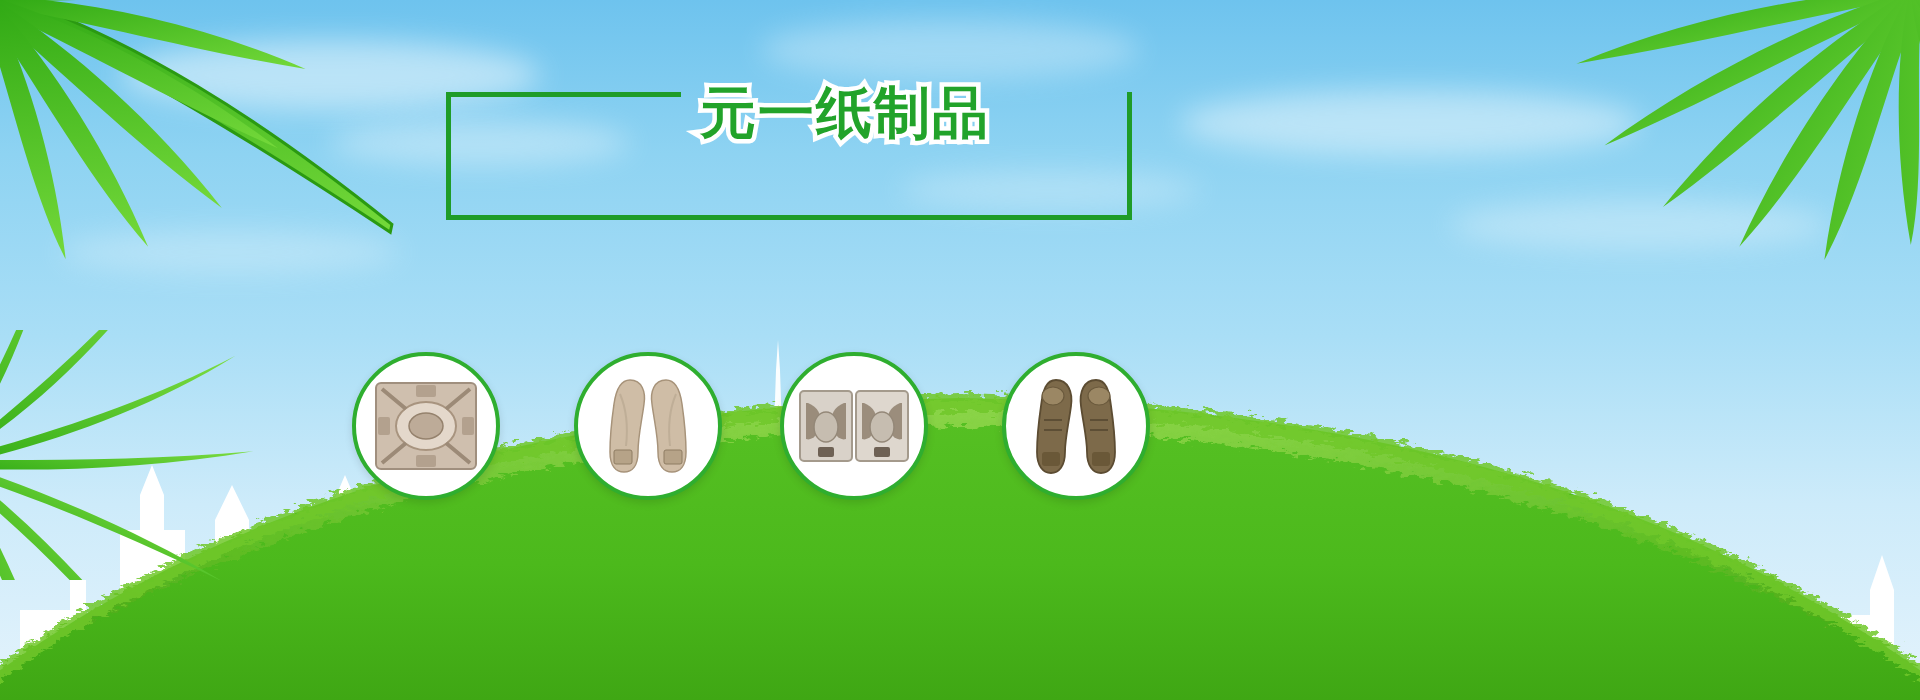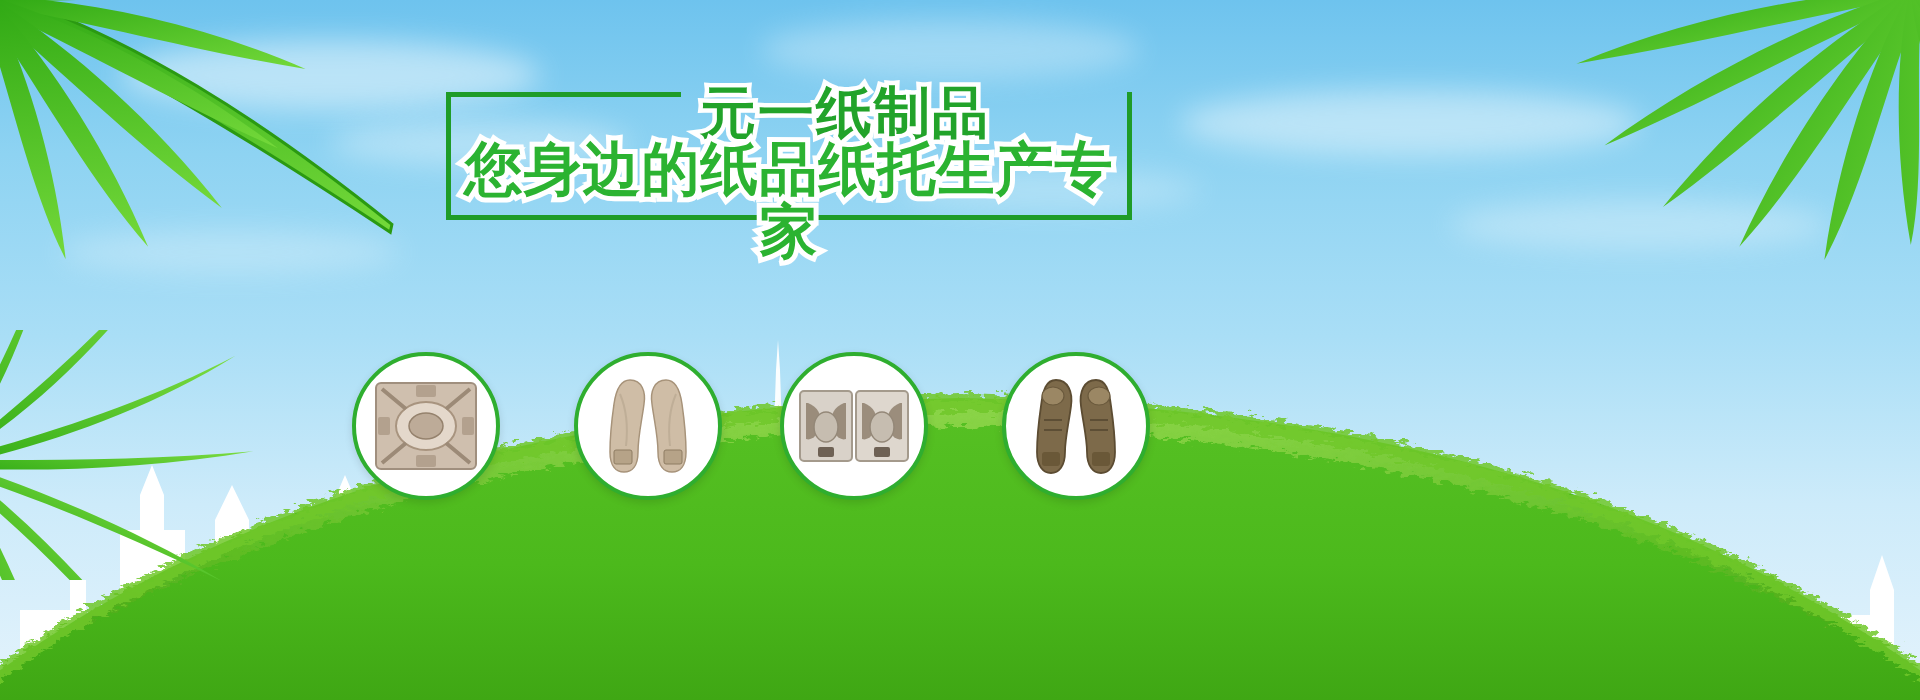--- a/index.html
+++ b/index.html
@@ -328,21 +328,20 @@
     </g>
   </svg>
 
   <div class="headline">
     <div class="frame-top"></div>
     <div class="frame"></div>
   </div>
 
   <div class="title-wrap" style="left:446px;top:84px;width:686px;position:absolute;">
     <div class="title1">元一纸制品</div>
-    <div class="title2">您身边的纸品纸托生产专家</div>
   </div>
 
 
   <div class="products">
 
     <div class="prod p0">
       <div class="inner">
         <svg class="pan-tray" viewBox="0 0 108 94">
           <rect x="4" y="4" width="100" height="86" rx="5" fill="#cfbfae"></rect>
           <rect x="4" y="4" width="100" height="86" rx="5" fill="none" stroke="#a08f7e" stroke-width="2"></rect>

